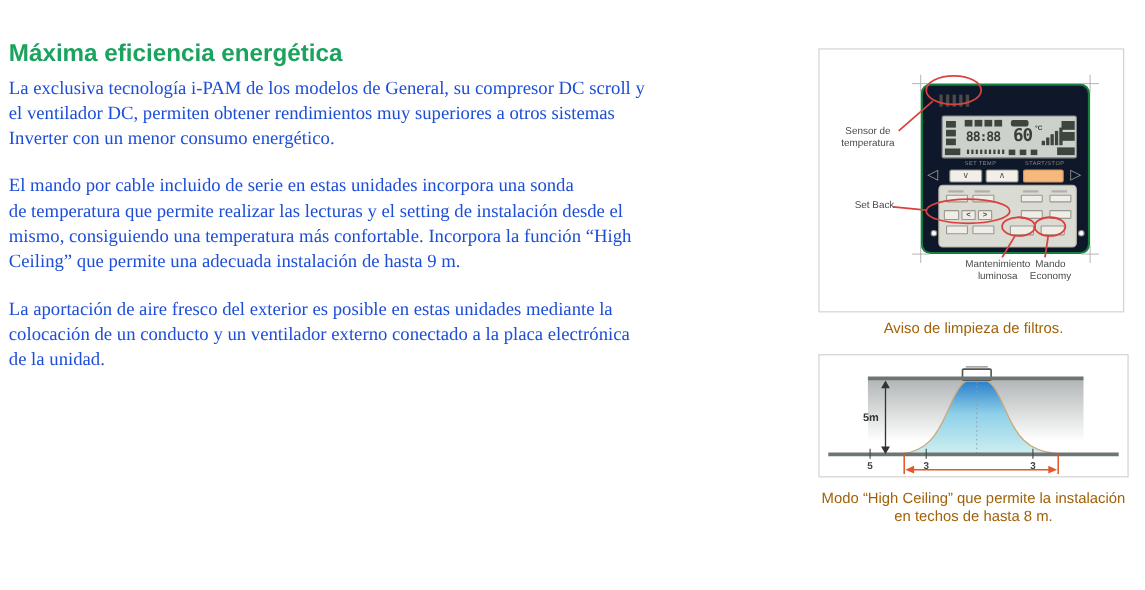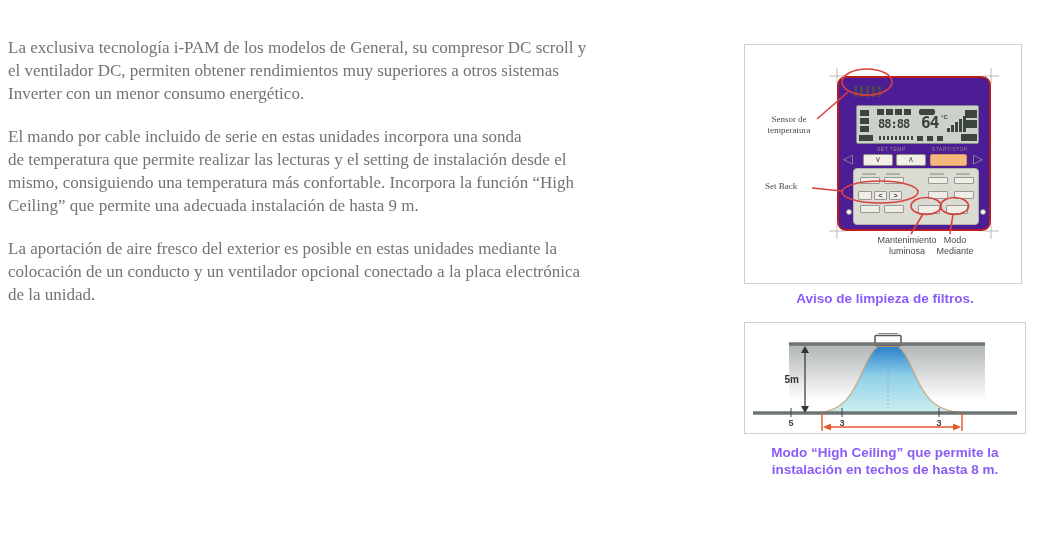--- a/index.html
+++ b/index.html
@@ -5,35 +5,35 @@
   * { margin:0; padding:0; box-sizing:border-box; }
   html,body { width:1041px; height:536px; background:#ffffff; overflow:hidden;
               font-family:"Liberation Sans", sans-serif; }
   .page { position:relative; width:1041px; height:536px; background:#fff; }
 
   
   .text-col { position:absolute; left:8px; top:36px; width:710px; }
   .sec h2 { font-family:"Liberation Sans", sans-serif; font-weight:bold;
             font-size:22px; line-height:24px; color:#1ba25e; margin:0 0 8px 0; }
   .sec p  { font-family:"Liberation Serif", serif; font-size:17px; line-height:23px;
-            color:#737373; margin:0 0 20px 0; white-space:pre-line; }
+            color:#1d4ed8; margin:0 0 20px 0; white-space:pre-line; }
 
   
   .fig-col { position:absolute; left:744px; top:44px; width:282px; }
   .figbox { position:absolute; background:#fff; border:1px solid #cfcfcf; }
   .fig1 { left:0; top:0; width:278px; height:240px; }
   .fig2 { left:0; top:278px; width:282px; height:112px; }
   .caption { position:absolute; width:282px; text-align:center;
-             font-size:13.5px; line-height:17px; color:#8b5cf6;font-weight:bold; }
+             font-size:13.5px; line-height:17px; color:#a16207; }
   .cap1 { top:246px; }
   .cap2 { top:400px; }
 
   
   .remote { position:absolute; left:92px; top:31px; width:154px; height:155px;
-            background:#4c1d95; border:2px solid #b91c1c; border-radius:9px; }
+            background:#0f172a; border:2px solid #15803d; border-radius:9px; }
   .vents { position:absolute; left:15px; top:8px; display:flex; gap:3px; }
   .vents span { width:3px; height:11px; background:#4a4a4a; display:block; }
   .lcd { position:absolute; left:17px; top:27px; width:123px; height:39px;
          background:#ccd1cb; border:1px solid #8a8a8a; border-radius:2px; }
   .seg { position:absolute; background:#3d453f; }
   .lcd-time { position:absolute; left:21px; top:11px; font-family:"DejaVu Sans Mono", monospace;
               font-weight:bold; font-size:12px; color:#39403a; letter-spacing:-1px; }
   .lcd-temp { position:absolute; left:64px; top:7px; font-family:"DejaVu Sans Mono", monospace;
               font-weight:bold; font-size:16px; color:#39403a; letter-spacing:-1px; }
   .lcd-unit { position:absolute; left:84px; top:8px; font-size:6px; color:#39403a; font-weight:bold; }
@@ -51,47 +51,48 @@
   .rbtn.orange { background:#f6b87d; border-color:#d2955a; }
   .panel { position:absolute; left:14px; top:90px; width:126px; height:57px;
            background:#dadbd3; border:1px solid #b3b3ac; border-radius:4px; }
   .pbtn { position:absolute; background:#efede6; border:1px solid #989892; border-radius:1px;
           font-size:7px; font-weight:bold; color:#444; text-align:center; line-height:8px; }
   .pdash { position:absolute; height:2px; background:#b0b0a8; }
   .screw { position:absolute; width:6px; height:6px; border:1px solid #8f8f88;
            border-radius:50%; background:#fbfaf6; }
   .annot { position:absolute; left:0; top:0; pointer-events:none; }
   .rlabel { position:absolute; font-size:9px; line-height:11px; color:#4a4a4a; text-align:center; }
-  .lab-sensor { left:8px; top:69px; width:72px;font-family:Liberation Serif, serif; }
-  .lab-setback { left:20px; top:136px; width:58px; text-align:left;font-family:Liberation Serif, serif; }
+  .lab-sensor { left:8px; top:69px; width:72px; }
+  .lab-setback { left:10px; top:136px; width:58px; text-align:right; }
   .lab-filter { left:121px; top:190px; width:82px; }
   .lab-economy { left:184px; top:190px; width:52px; }
 </style>
 </head>
 <body>
 
 <div class="page">
 
   <div class="text-col">
     <section class="sec">
+      <h2>Máxima eficiencia energética</h2>
       <p>La exclusiva tecnología i-PAM de los modelos de General, su compresor DC scroll y
 el ventilador DC, permiten obtener rendimientos muy superiores a otros sistemas
 Inverter con un menor consumo energético.</p>
     </section>
     <section class="sec">
       <p>El mando por cable incluido de serie en estas unidades incorpora una sonda
 de temperatura que permite realizar las lecturas y el setting de instalación desde el
 mismo, consiguiendo una temperatura más confortable. Incorpora la función “High
 Ceiling” que permite una adecuada instalación de hasta 9 m.</p>
     </section>
     <section class="sec">
     </section>
     <section class="sec">
       <p>La aportación de aire fresco del exterior es posible en estas unidades mediante la
-colocación de un conducto y un ventilador opcional conectado a la placa electrónica
+colocación de un conducto y un ventilador externo conectado a la placa electrónica
 de la unidad.</p>
     </section>
   </div>
 
   <div class="fig-col">
 
     <figure class="figbox fig1">
       <div class="remote">
         <div class="vents">
           <span></span>
@@ -115,21 +116,21 @@
             <i></i>
               <i></i>
               <i></i>
               <i></i>
               <i></i>
               <i></i>
               <i></i>
               <i></i>
               <i></i>
           </div>
-          <span class="lcd-temp">64</span>
+          <span class="lcd-temp">60</span>
           <span class="lcd-unit">°C</span>
           <div class="fan">
             <i style="height:4px"></i>
               <i style="height:7px"></i>
               <i style="height:10px"></i>
               <i style="height:13px"></i>
               <i style="height:16px"></i>
           </div>
           <span class="seg" style="left:108px;top:4px;width:12px;height:8px;"></span>
           <span class="seg" style="left:108px;top:14px;width:12px;height:8px;"></span>
@@ -191,21 +192,21 @@
           <ellipse cx="181" cy="161" rx="15" ry="8.5"></ellipse>
           <ellipse cx="209.5" cy="161" rx="14" ry="8.5"></ellipse>
           <line x1="178" y1="169" x2="166" y2="189"></line>
           <line x1="208" y1="169" x2="205" y2="189"></line>
         </g>
       </svg>
 
       <div class="rlabel lab-sensor">Sensor de temperatura</div>
       <div class="rlabel lab-setback">Set Back</div>
       <div class="rlabel lab-filter">Mantenimiento luminosa</div>
-      <div class="rlabel lab-economy">Modo Mediante</div>
+      <div class="rlabel lab-economy">Mando Economy</div>
     </figure>
 
     <div class="caption cap1">Aviso de limpieza de filtros.</div>
 
     <figure class="figbox fig2">
       <svg width="280" height="110" viewBox="0 0 280 110">
         <defs>
           <linearGradient id="wallGrad" x1="0" y1="0" x2="0" y2="1">
             <stop offset="0" stop-color="#b2b6b6"></stop>
             <stop offset="0.85" stop-color="#ffffff"></stop>

